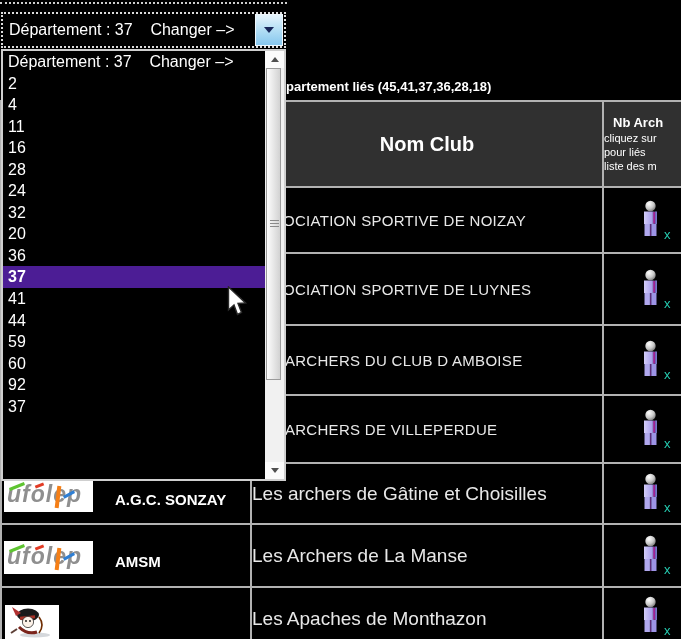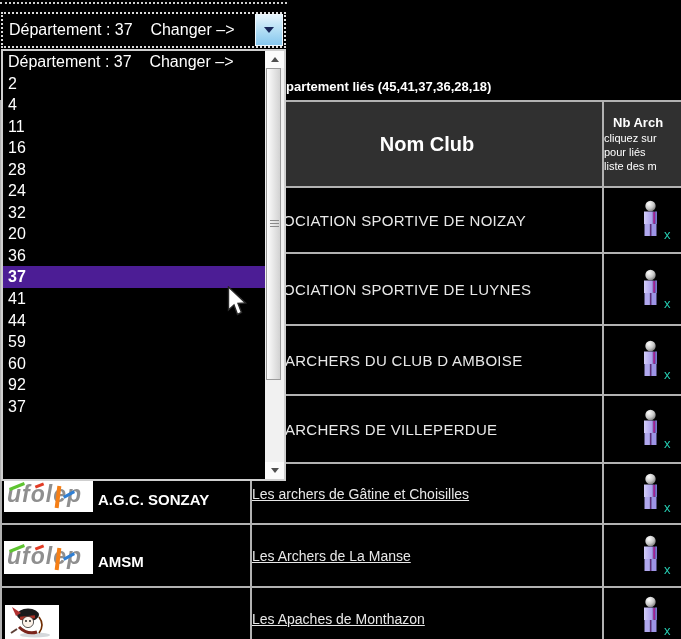--- a/index.html
+++ b/index.html
@@ -14,24 +14,24 @@
   
   table.clubs{position:absolute;left:0;top:100px;width:762px;border-collapse:collapse;table-layout:fixed;}
   table.clubs td,table.clubs th{border:2px solid #b2b2b2;background:#000;overflow:hidden;padding:0;vertical-align:middle;}
   table.clubs th{background:#303030;color:#fff;}
   col.c1{width:250px;} col.c2{width:352px;} col.c3{width:160px;}
   .th-nomclub{font-size:20px;font-weight:bold;}
   .th-nb{font-size:11px;font-weight:normal;text-align:left;color:#e9e9e9;line-height:14px;padding-left:6px;}
   .th-nb .nb-title{display:block;font-size:13px;font-weight:bold;padding-left:9px;margin-bottom:1px;}
   td.name-cell{color:#e8e8e8;white-space:nowrap;padding-left:4px;}
   .caps{font-size:15px;letter-spacing:.3px;}
-  .mixed{font-size:14px;text-decoration:underline;}
+  .mixed{font-size:19px;}
   td.code-cell{vertical-align:top;}
   .code-wrap{display:flex;align-items:flex-start;}
-  .code-label{color:#fff;font-weight:bold;font-size:15px;margin-left:5px;margin-top:15px;white-space:nowrap;}
+  .code-label{color:#fff;font-weight:bold;font-size:15px;margin-left:22px;margin-top:15px;white-space:nowrap;}
   td.archers-cell .archer{display:flex;align-items:flex-end;padding-left:36px;}
   .x-link{color:#25ccb1;font-size:13px;margin-left:3px;line-height:12px;}
 
   
   .ufolep{position:relative;width:89px;height:33px;background:#fff;margin:3px 0 0 2px;flex:0 0 auto;}
   .ufolep .txt{position:absolute;left:3px;top:2px;font-style:italic;font-weight:bold;font-size:23px;color:#8f8f8f;letter-spacing:1px;}
   .ufolep .mark{position:absolute;}
   .m-green{left:5px;top:6px;width:16px;height:3px;background:#5ec431;transform:rotate(-22deg);}
   .m-red{left:31px;top:5px;width:9px;height:3px;background:#e23b25;transform:rotate(-22deg);}
   .m-orange{left:52px;top:7px;width:4px;height:22px;background:#f57f17;transform:rotate(7deg);}

